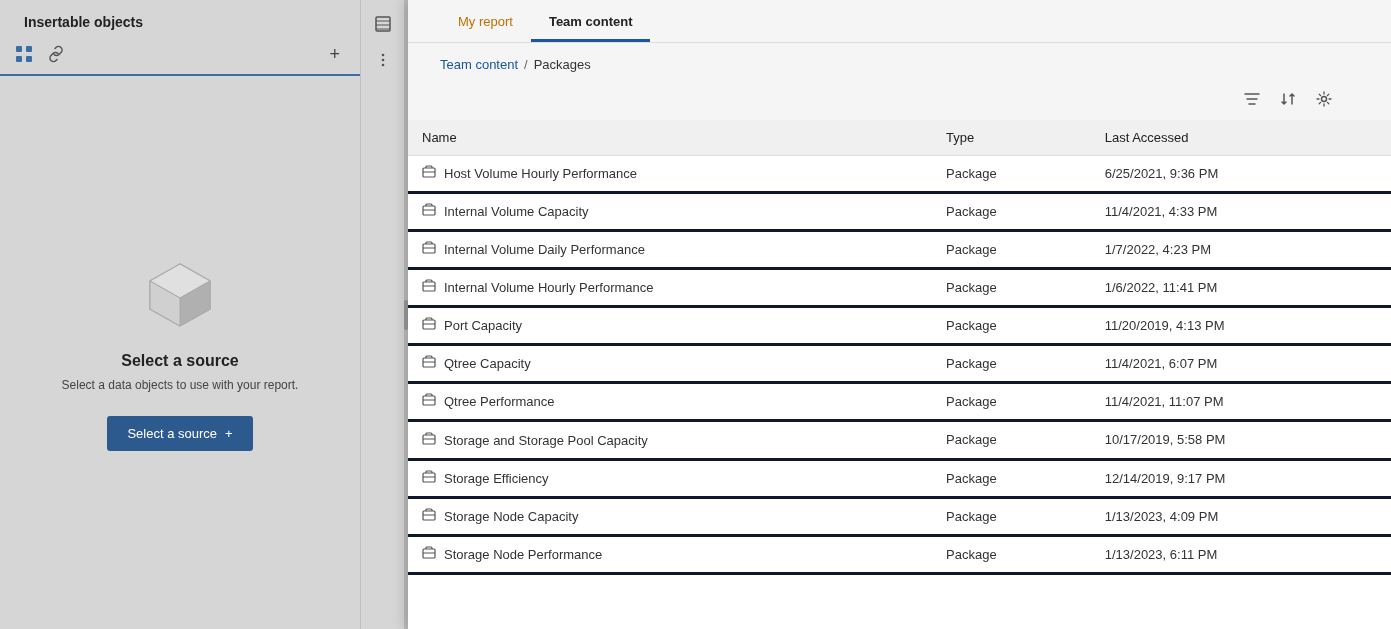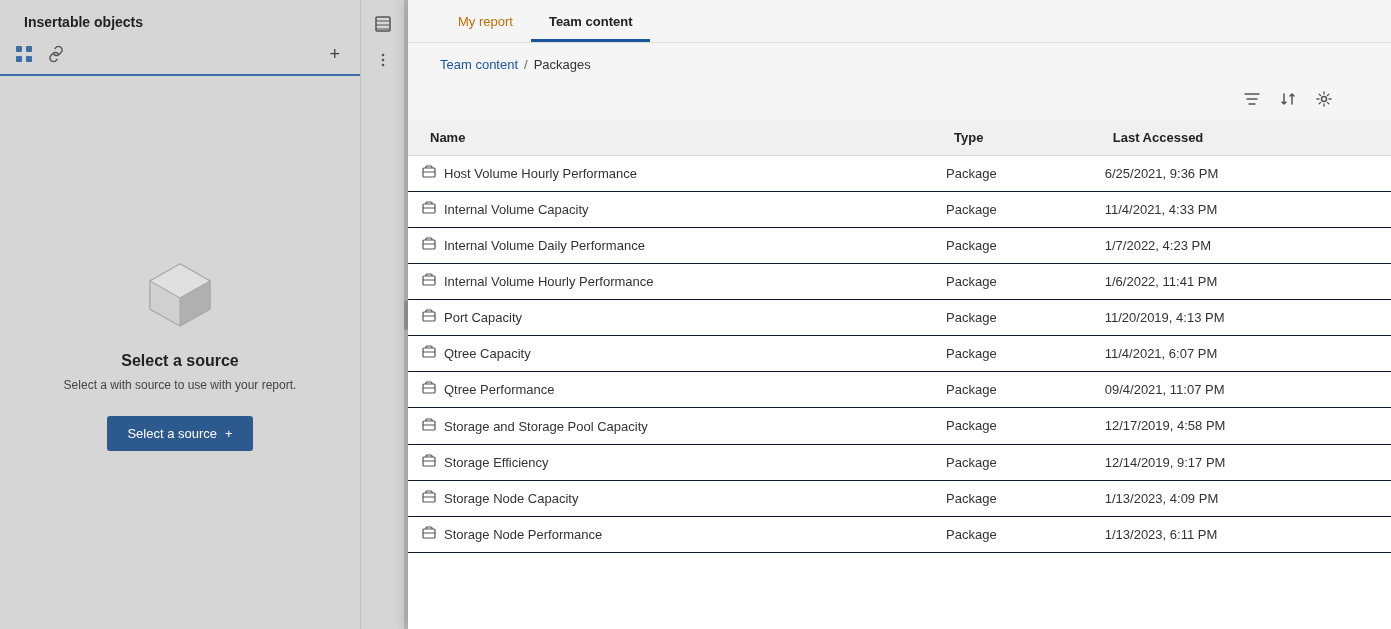--- a/index.html
+++ b/index.html
@@ -224,29 +224,29 @@
     }
     .dialog-table {
       width: 100%;
       border-collapse: collapse;
     }
     .dialog-table thead tr {
       background: #f0f0f0;
     }
     .dialog-table thead th {
       text-align: left;
-      padding: 10px 22px;
+      padding: 10px 14px;
       font-size: 13px;
-      font-weight: 700;
+      font-weight: 400;
       color: #222;
       border-bottom: 1px solid #ddd;
       white-space: nowrap;
     }
     .dialog-table tbody tr {
-      border-bottom: 1px solid #0f172a;
+      border-bottom: 3px solid #0f172a;
     }
     .dialog-table tbody td {
       padding: 9px 14px;
       font-size: 13px;
       color: #333;
     }
     .package-icon {
       display: inline-flex;
       align-items: center;
       gap: 8px;
@@ -288,21 +288,21 @@
   </div>
   <div class="left-panel-content">
 
     <svg class="cube-icon" viewBox="0 0 80 80" fill="none">
       <polygon points="40,10 70,27 70,55 40,72 10,55 10,27" fill="#c8c8c8" stroke="#aaa" stroke-width="1.5"></polygon>
       <polygon points="40,10 70,27 40,44 10,27" fill="#e0e0e0" stroke="#aaa" stroke-width="1"></polygon>
       <polygon points="40,44 70,27 70,55 40,72" fill="#b0b0b0" stroke="#aaa" stroke-width="1"></polygon>
       <polygon points="40,44 10,27 10,55 40,72" fill="#d0d0d0" stroke="#aaa" stroke-width="1"></polygon>
     </svg>
     <div class="select-source-title">Select a source</div>
-    <div class="select-source-desc">Select a with source to use with your report.</div>
+    <div class="select-source-desc">Select a data objects to use with your report.</div>
     <button class="select-source-btn">
       <span>Select a source</span>
       <span>+</span>
     </button>
   </div>
 </div>
 
 <div class="toolbar-strip">
   <button class="toolbar-strip-btn">
     <svg width="16" height="16" viewBox="0 0 16 16" fill="none">
@@ -437,32 +437,32 @@
           </tr>
           <tr>
             <td><span class="package-icon"><span class="pkg-ico">
       <svg width="14" height="14" viewBox="0 0 14 14" fill="none">
         <rect x="1" y="3" width="12" height="9" rx="1" stroke="#555" stroke-width="1.2"></rect>
         <path d="M4 3V2a1 1 0 011-1h4a1 1 0 011 1v1" stroke="#555" stroke-width="1.2"></path>
         <line x1="1" y1="7" x2="13" y2="7" stroke="#555" stroke-width="1"></line>
       </svg>
     </span>Qtree Performance</span></td>
             <td>Package</td>
-            <td>09/4/2021, 11:07 PM</td>
+            <td>11/4/2021, 11:07 PM</td>
           </tr>
           <tr>
             <td><span class="package-icon"><span class="pkg-ico">
       <svg width="14" height="14" viewBox="0 0 14 14" fill="none">
         <rect x="1" y="3" width="12" height="9" rx="1" stroke="#555" stroke-width="1.2"></rect>
         <path d="M4 3V2a1 1 0 011-1h4a1 1 0 011 1v1" stroke="#555" stroke-width="1.2"></path>
         <line x1="1" y1="7" x2="13" y2="7" stroke="#555" stroke-width="1"></line>
       </svg>
     </span>Storage and Storage Pool Capacity</span></td>
             <td>Package</td>
-            <td>12/17/2019, 4:58 PM</td>
+            <td>10/17/2019, 5:58 PM</td>
           </tr>
           <tr>
             <td><span class="package-icon"><span class="pkg-ico">
       <svg width="14" height="14" viewBox="0 0 14 14" fill="none">
         <rect x="1" y="3" width="12" height="9" rx="1" stroke="#555" stroke-width="1.2"></rect>
         <path d="M4 3V2a1 1 0 011-1h4a1 1 0 011 1v1" stroke="#555" stroke-width="1.2"></path>
         <line x1="1" y1="7" x2="13" y2="7" stroke="#555" stroke-width="1"></line>
       </svg>
     </span>Storage Efficiency</span></td>
             <td>Package</td>

